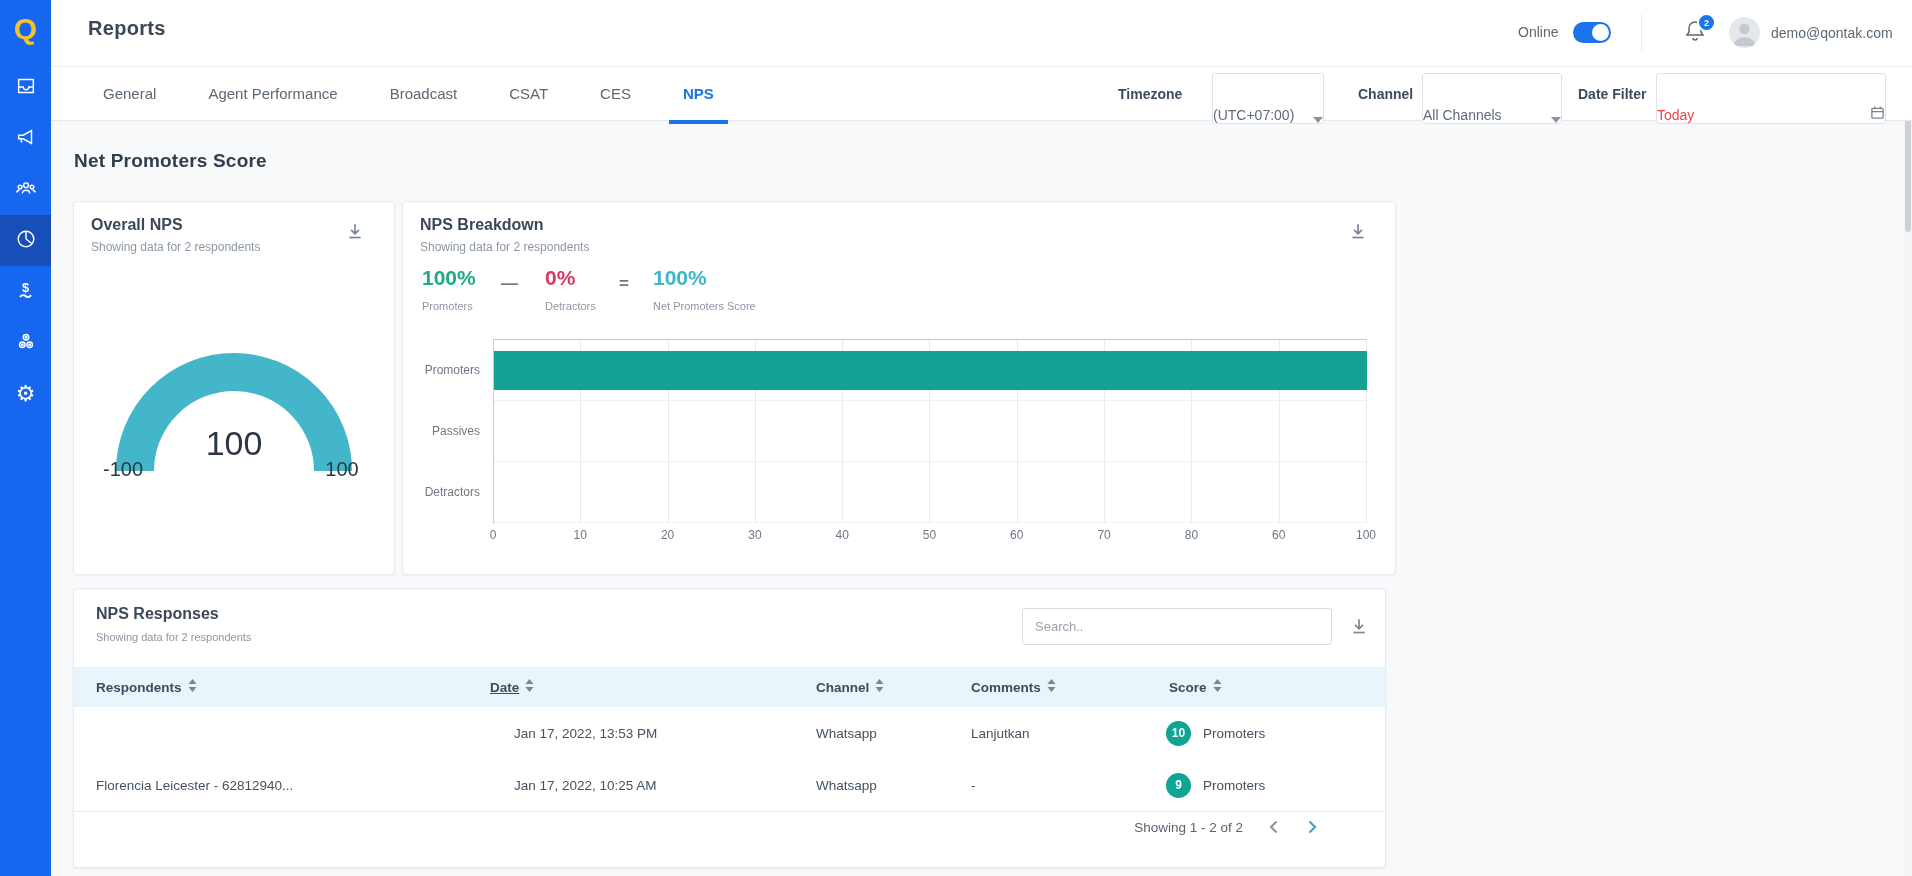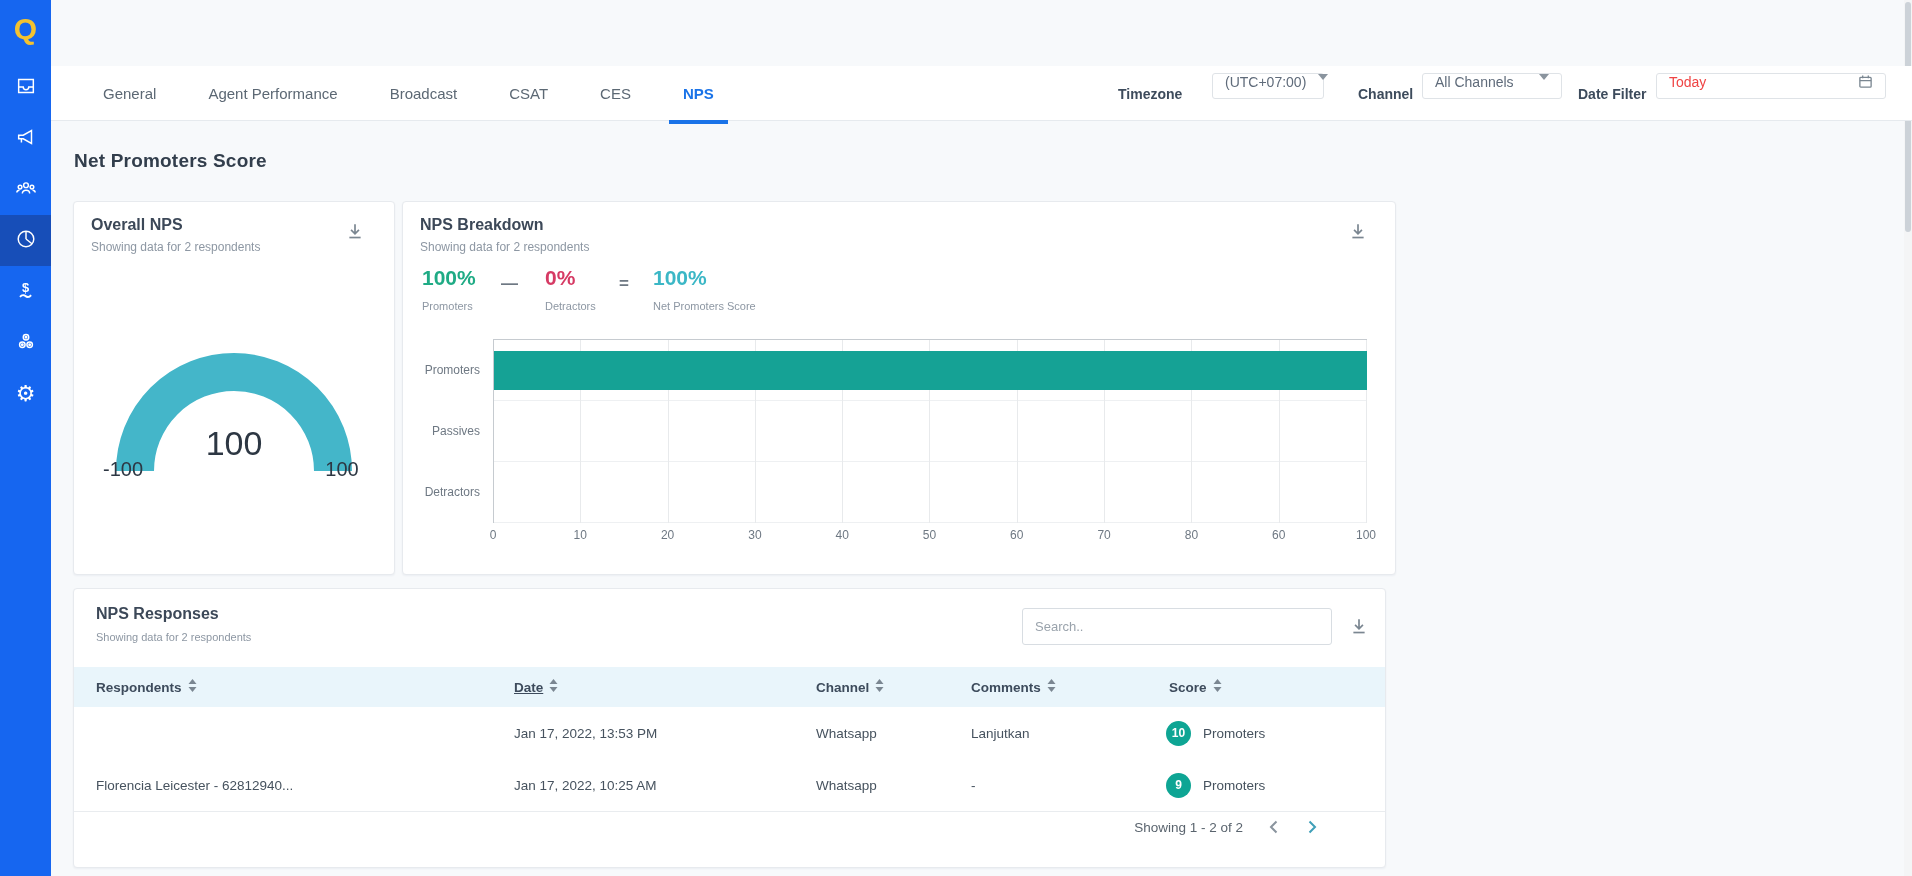--- a/index.html
+++ b/index.html
@@ -31,22 +31,22 @@
   .avatar svg{fill:#c3c9d0;}
   .user-email{position:absolute;left:1720px;top:25px;font-size:14px;color:#5c6874;}
 
   
   .tabbar{position:absolute;left:51px;top:66px;width:1861px;height:54px;background:#fff;border-bottom:1px solid #e6eaee;z-index:19;}
   .tabs{position:absolute;left:26px;top:0;height:54px;display:flex;align-items:center;}
   .tab{padding:4px 26px;font-size:15px;color:#5c6874;cursor:pointer;height:54px;display:flex;align-items:center;position:relative;}
   .tab.active{color:#1a73e8;font-weight:600;}
   .tab.active::after{content:"";position:absolute;left:12px;right:12px;bottom:0;height:4px;background:#1a73e8;}
   .flt-label{position:absolute;top:20px;font-size:14px;font-weight:700;color:#3d4b5c;}
-  .flt-box{position:absolute;top:7px;height:26px;border:1px solid #dfe3e7;border-radius:3px;background:#fff;display:flex;align-items:flex-start;
-           padding:0 12px;font-size:14px;color:#5f6b7a;cursor:pointer;box-sizing:border-box;justify-content:space-between;}
+  .flt-box{position:absolute;top:7px;height:51px;border:1px solid #dfe3e7;border-radius:3px;background:#fff;display:flex;align-items:flex-end;
+           padding:0 0;font-size:14px;color:#5f6b7a;cursor:pointer;box-sizing:border-box;justify-content:space-between;}
   .chev{width:0;height:0;border-left:5px solid transparent;border-right:5px solid transparent;border-top:6px solid #8a949e;margin-left:12px;}
   .cal-icon svg{stroke:#7a8691;fill:none;stroke-width:1.4;}
 
   
   .page-title{position:absolute;left:74px;top:150px;font-size:19px;font-weight:700;color:#323e4c;letter-spacing:.2px;}
   .card{position:absolute;background:#fff;border:1px solid #e7eaee;border-radius:4px;box-shadow:0 1px 2px rgba(20,40,90,.05);}
   #card-overall{left:73px;top:201px;width:320px;height:372px;}
   #card-breakdown{left:402px;top:201px;width:992px;height:372px;}
   #card-responses{left:73px;top:588px;width:1311px;height:278px;}
   .card-title{position:absolute;left:17px;top:14px;font-size:16px;font-weight:700;color:#3c4858;}
@@ -163,20 +163,45 @@
               <circle cx="16" cy="16" r="0.8"></circle>
             </svg>
         </span>
       </div>
       <div class="nav-item">
         <span class="gear-glyph">⚙</span>
       </div>
     </div>
   </div>
 
+  <div class="header">
+    <div class="header-title">Reports</div>
+    <div class="online-label">Online</div>
+    <div class="toggle">
+        <div class="knob"></div>
+      </div>
+    <div class="hdr-divider"></div>
+    <div class="bell-wrap">
+      <span>
+        <svg width="24" height="26" viewBox="0 0 24 24">
+            <path d="M12 4a6 6 0 0 0-6 6v4l-2 3h16l-2-3v-4a6 6 0 0 0-6-6z"></path>
+            <path d="M10 20a2 2 0 0 0 4 0"></path>
+          </svg>
+      </span>
+      <span class="bell-badge">2</span>
+    </div>
+    <div class="avatar">
+      <svg width="31" height="31" viewBox="0 0 31 31">
+          <circle cx="15.5" cy="12" r="5.2"></circle>
+          <path d="M4 29c1.5-6 6-8.5 11.5-8.5S25.5 23 27 29z"></path>
+        </svg>
+    </div>
+    <div class="user-email">demo@qontak.com</div>
+
+  </div>
 
   <div class="tabbar">
     <div class="tabs">
       <div class="tab">General</div>
       <div class="tab">Agent Performance</div>
       <div class="tab">Broadcast</div>
       <div class="tab">CSAT</div>
       <div class="tab">CES</div>
       <div class="tab active">NPS</div>
     </div>
@@ -292,21 +317,21 @@
     </div>
 
     <div class="thead">
       <div class="th" style="left:22px;">
         <span>Respondents</span>
         <span class="sort-icon"><svg width="9" height="13" viewBox="0 0 9 13">
               <path d="M4.5 0L8.5 5h-8z"></path>
               <path d="M4.5 13L0.5 8h8z"></path>
             </svg></span>
       </div>
-      <div class="th" style="left:440px;text-decoration:underline;">
+      <div class="th" style="left:416px;text-decoration:underline;">
         <span>Date</span>
         <span class="sort-icon"><svg width="9" height="13" viewBox="0 0 9 13">
               <path d="M4.5 0L8.5 5h-8z"></path>
               <path d="M4.5 13L0.5 8h8z"></path>
             </svg></span>
       </div>
       <div class="th" style="left:742px;">
         <span>Channel</span>
         <span class="sort-icon"><svg width="9" height="13" viewBox="0 0 9 13">
               <path d="M4.5 0L8.5 5h-8z"></path>

